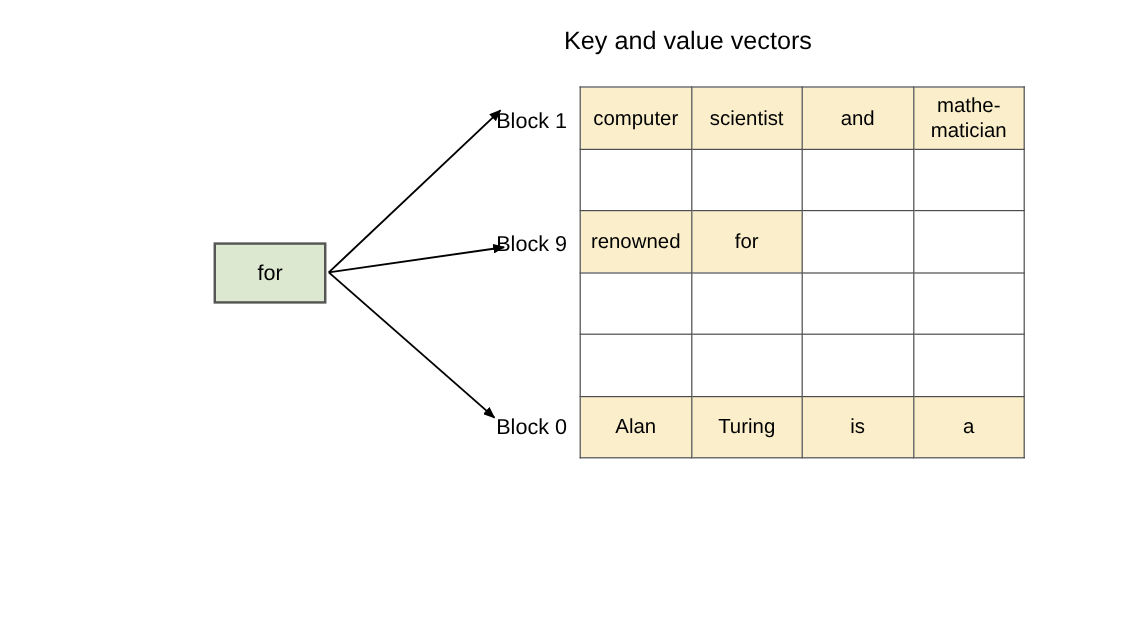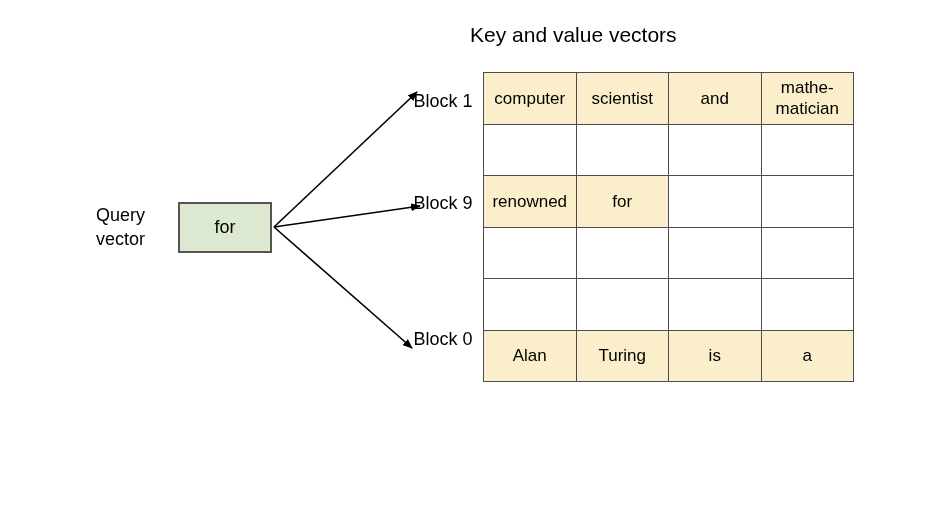--- a/index.html
+++ b/index.html
@@ -68,21 +68,21 @@
   }
 
   
   .block-label {
     position: absolute;
     font-size: 18px;
     line-height: 22px;
     text-align: center;
     width: 90px;
   }
-  #block-label-0 { left: 398px; top: 328px; }
+  #block-label-0 { left: 398px; top: 345px; }
   #block-label-1 { left: 398px; top: 90px;  }
   #block-label-2 { left: 398px; top: 192px; }
 
   
   #kv-table {
     position: absolute;
     left: 483px;
     top: 72px;
     border-collapse: collapse;
     table-layout: fixed;
@@ -108,24 +108,20 @@
     background: #ffffff;
   }
 </style>
 </head>
 <body>
 
 <div id="canvas">
 
   <div id="title">Key and value vectors</div>
 
-  <div id="query-label">
-    <div>Query</div>
-    <div>vector</div>
-  </div>
 
   <div id="query-box">
     <span>for</span>
   </div>
 
   <svg id="arrows" viewBox="0 0 952 531" xmlns="http://www.w3.org/2000/svg">
     <defs>
       <marker id="ah" markerWidth="10" markerHeight="8" refX="9" refY="4" orient="auto" markerUnits="userSpaceOnUse">
         <path d="M0,0 L10,4 L0,8 z" fill="#000000"></path>
       </marker>

